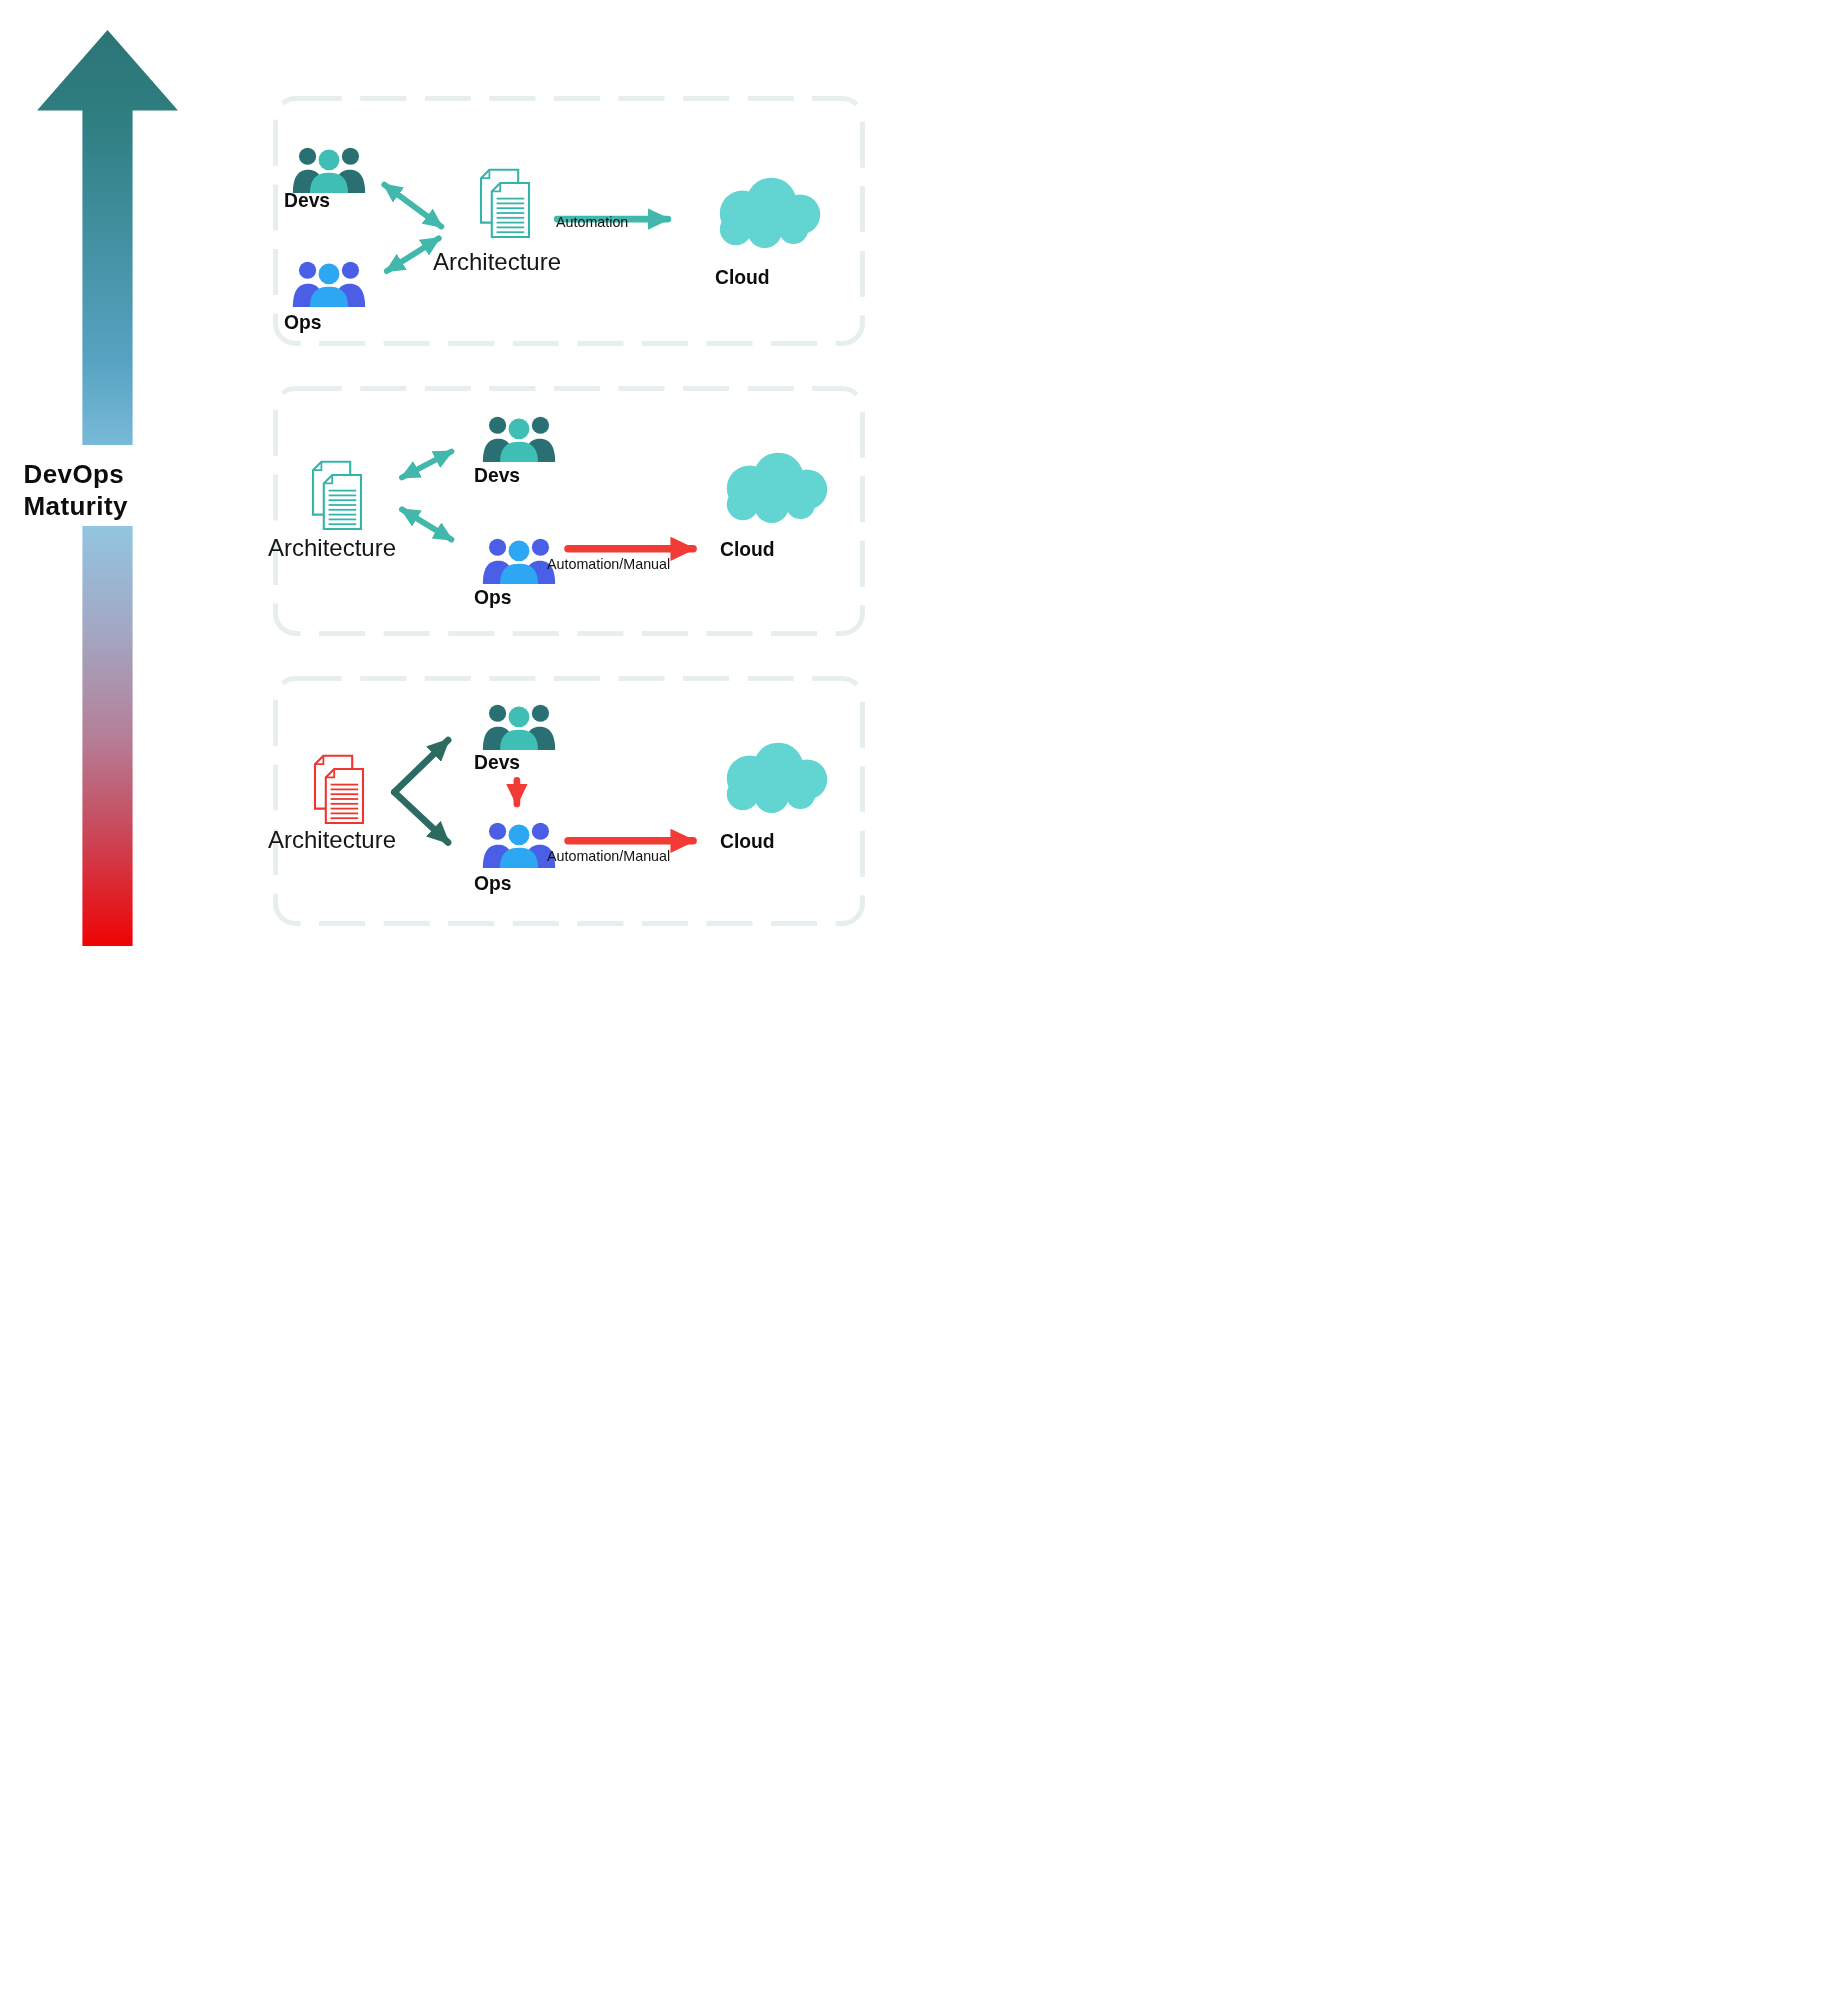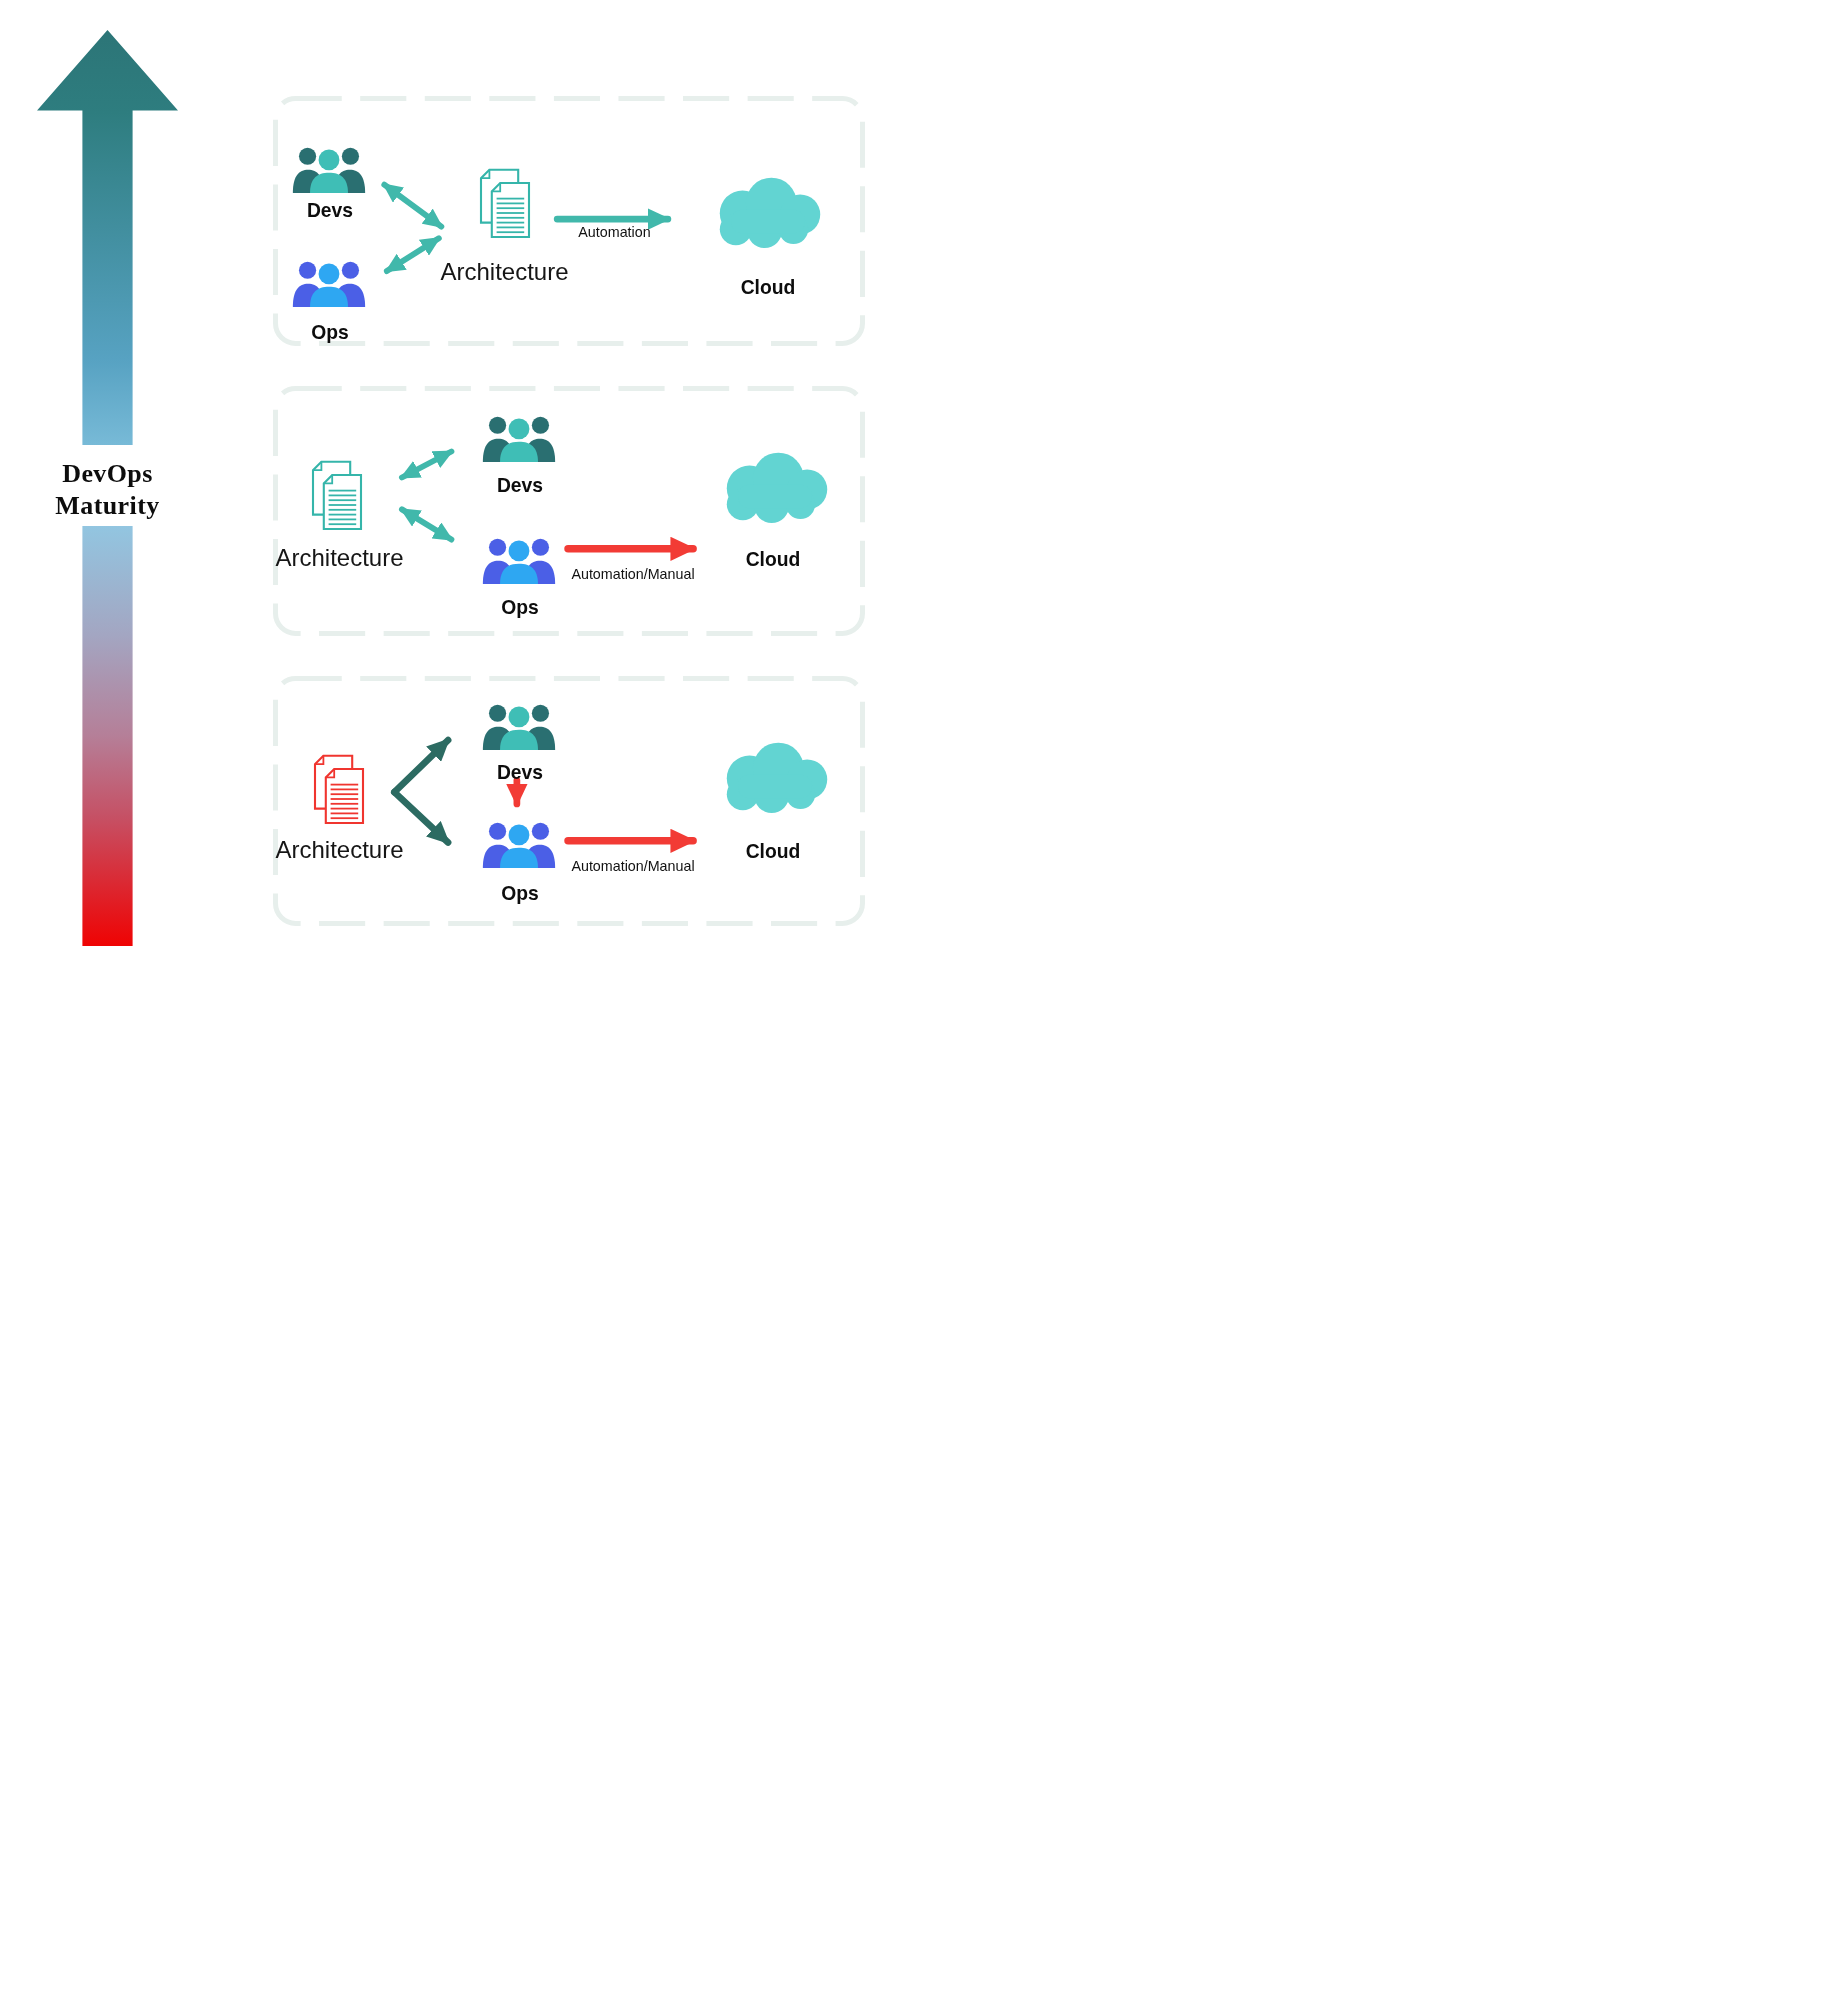--- a/index.html
+++ b/index.html
@@ -24,32 +24,32 @@
       var(--maturity-mid,#8fcbe6) 52%,
       #a3a6c2 66%,
       #b57f98 77%,
       #c65064 86%,
       var(--maturity-bottom,#ef0303) 100%);
   }
   .m-gap{left:79px; top:445px; width:59px; height:81px; background:#fff;}
   .m-label{
     left:23.5px; top:458px; width:168px;
     font-size:26px; font-weight:700; line-height:32px;
-    text-align:center; letter-spacing:0.4px;font-family:Liberation Serif, serif;
+    text-align:left; letter-spacing:0.4px;
   }
   
   .panel{width:592px; height:250px;}
   .panel rect{
     fill:none;
     stroke:var(--panel-border,#e7efec);
     stroke-width:6;
     stroke-dasharray:55 22;
   }
   
-  .lbl{text-align:center; white-space:nowrap;margin-top:10px;}
+  .lbl{text-align:left; white-space:nowrap;}
   .lbl.bold{font-size:19.3px; font-weight:700;}
   .lbl.med{font-size:24px; font-weight:500; color:#161616;}
   .lbl.small{font-size:14.3px; font-weight:400; color:#111;}
   
   .people{display:block;}
   .devs .p-back{fill:var(--devs-back,#2a6f71);}
   .devs .p-front{fill:var(--devs-front,#3fbeb6);}
   .ops .p-back{fill:var(--ops-back,#4b5fe6);}
   .ops .p-front{fill:var(--ops-front,#2ea7f2);}
   

